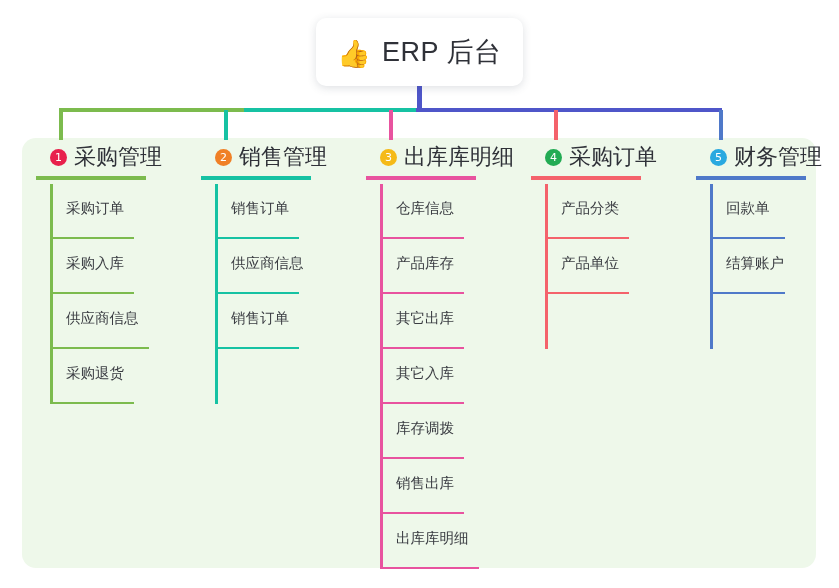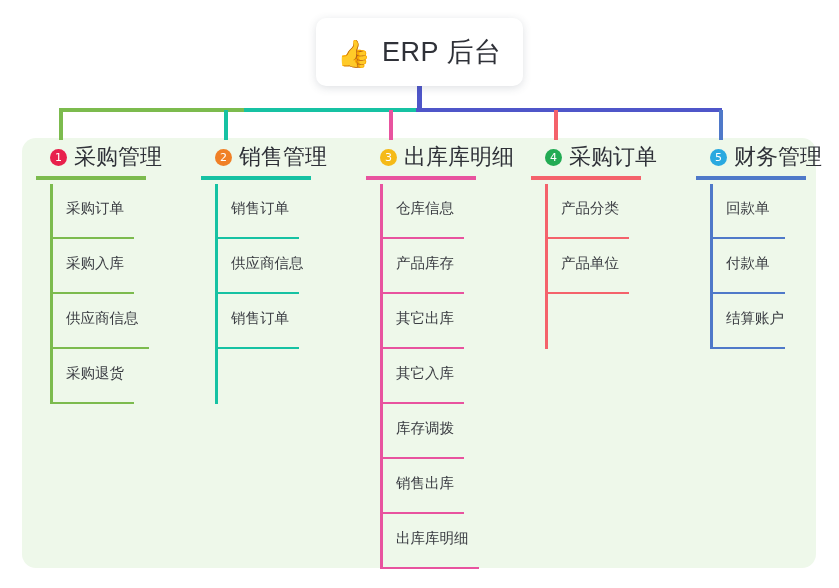--- a/index.html
+++ b/index.html
@@ -278,24 +278,20 @@
           <span class="col-title">财务管理</span>
         </div>
         <div class="head-rule" style="width: 110px; background: rgb(79, 121, 201);"></div>
         <div class="items">
           <div class="spine" style="background: rgb(79, 121, 201); height: 165px;"></div>
           <div class="item">
             <span class="item-label">回款单</span>
             <div class="item-rule" style="width: 75px; background: rgb(79, 121, 201);"></div>
           </div>
           <div class="item">
-            <span class="item-label">付款单</span>
-            <div class="item-rule" style="width: 75px; background: rgb(79, 121, 201);"></div>
-          </div>
-          <div class="item">
             <span class="item-label">结算账户</span>
             <div class="item-rule" style="width: 75px; background: rgb(79, 121, 201);"></div>
           </div>
         </div>
       </div>
     </div>
 
 </div>
 
 </body></html>

